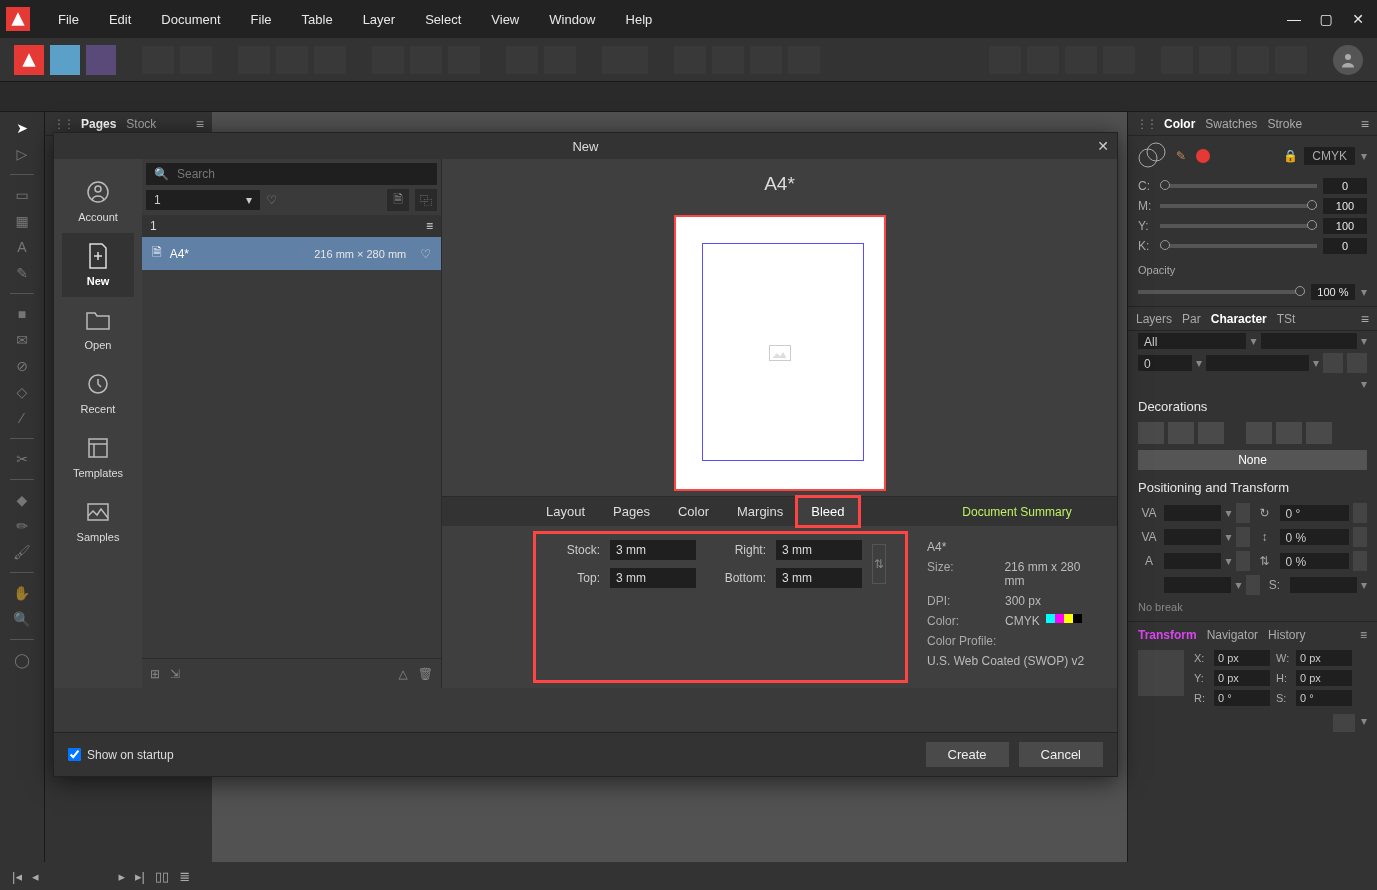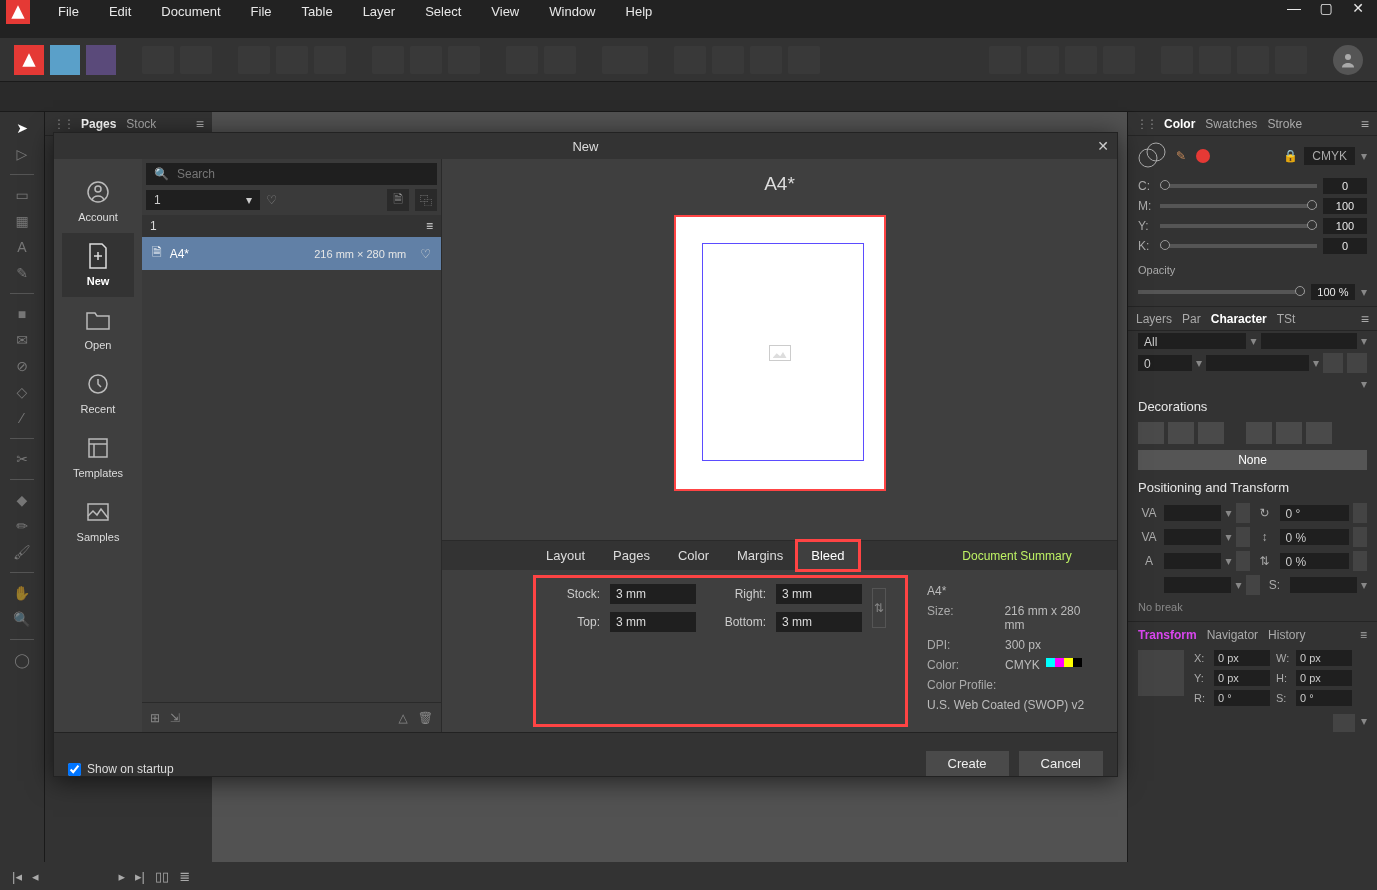--- a/index.html
+++ b/index.html
@@ -25,21 +25,21 @@
     font-family: "Segoe UI", Arial, sans-serif;
     font-size: 12px;
     color: var(--text-secondary);
     overflow: hidden;
     position: relative;
   }
   
   .titlebar {
     height: 38px;
     background: var(--bg-darkest);
-    display: flex; 
+    display: flex; align-items: center;
     padding: 0 6px;
   }
   .titlebar .app-icon {
     width: 24px; height: 24px;
     background: var(--accent-red);
     display:flex;align-items:center;justify-content:center;
     margin-right: 14px;
   }
   .titlebar .app-icon svg{fill:#fff;}
   .menus { display:flex; gap: 2px; color:var(--text-primary); font-size:13px;}
@@ -174,21 +174,21 @@
   .bleed-fields{flex:1;padding:14px 20px;outline:3px solid var(--highlight-red);outline-offset:-8px; margin:0 0 0 86px;}
   .bleed-grid{display:grid;grid-template-columns:52px 86px 60px 86px 18px;gap:8px 10px;align-items:center;color:#ccc;font-size:12px;max-width:380px;}
   .bleed-grid label{text-align:right;}
   .bleed-grid .inp{background:var(--bg-input);padding:3px 6px;color:#ddd;}
   .bleed-grid .link{grid-row:span 2;width:14px;height:40px;display:flex;align-items:center;justify-content:center;color:#888;border:1px solid #555;}
   .summary-body{flex:0 0 204px;padding:14px 14px;color:#bbb;font-size:12px;}
   .summary-body .srow{display:flex;margin-bottom:6px;}
   .summary-body .srow .k{width:78px;color:#aaa;}
   .summary-body .cmyk-sw{display:inline-flex;margin-left:6px;}
   .summary-body .cmyk-sw span{width:9px;height:9px;}
-  .dlg-footer{height:44px;background:#333;display:flex;align-items:flex-end;padding:0 14px;gap:16px;border-top:1px solid #222;}
+  .dlg-footer{height:44px;background:#333;display:flex;align-items:center;padding:0 14px;gap:16px;border-top:1px solid #222;margin-top:44px;}
   .dlg-footer .chk{display:flex;align-items:center;gap:6px;color:#ddd;}
   .dlg-footer .btns{margin-left:auto;display:flex;gap:10px;}
   .dlg-footer button{background:#4a4a4a;border:none;color:#eee;padding:5px 22px;font-size:13px;}
   svg{display:block;}
 </style>
 </head>
 <body>
 
 <div class="titlebar">
   <div class="app-icon">

